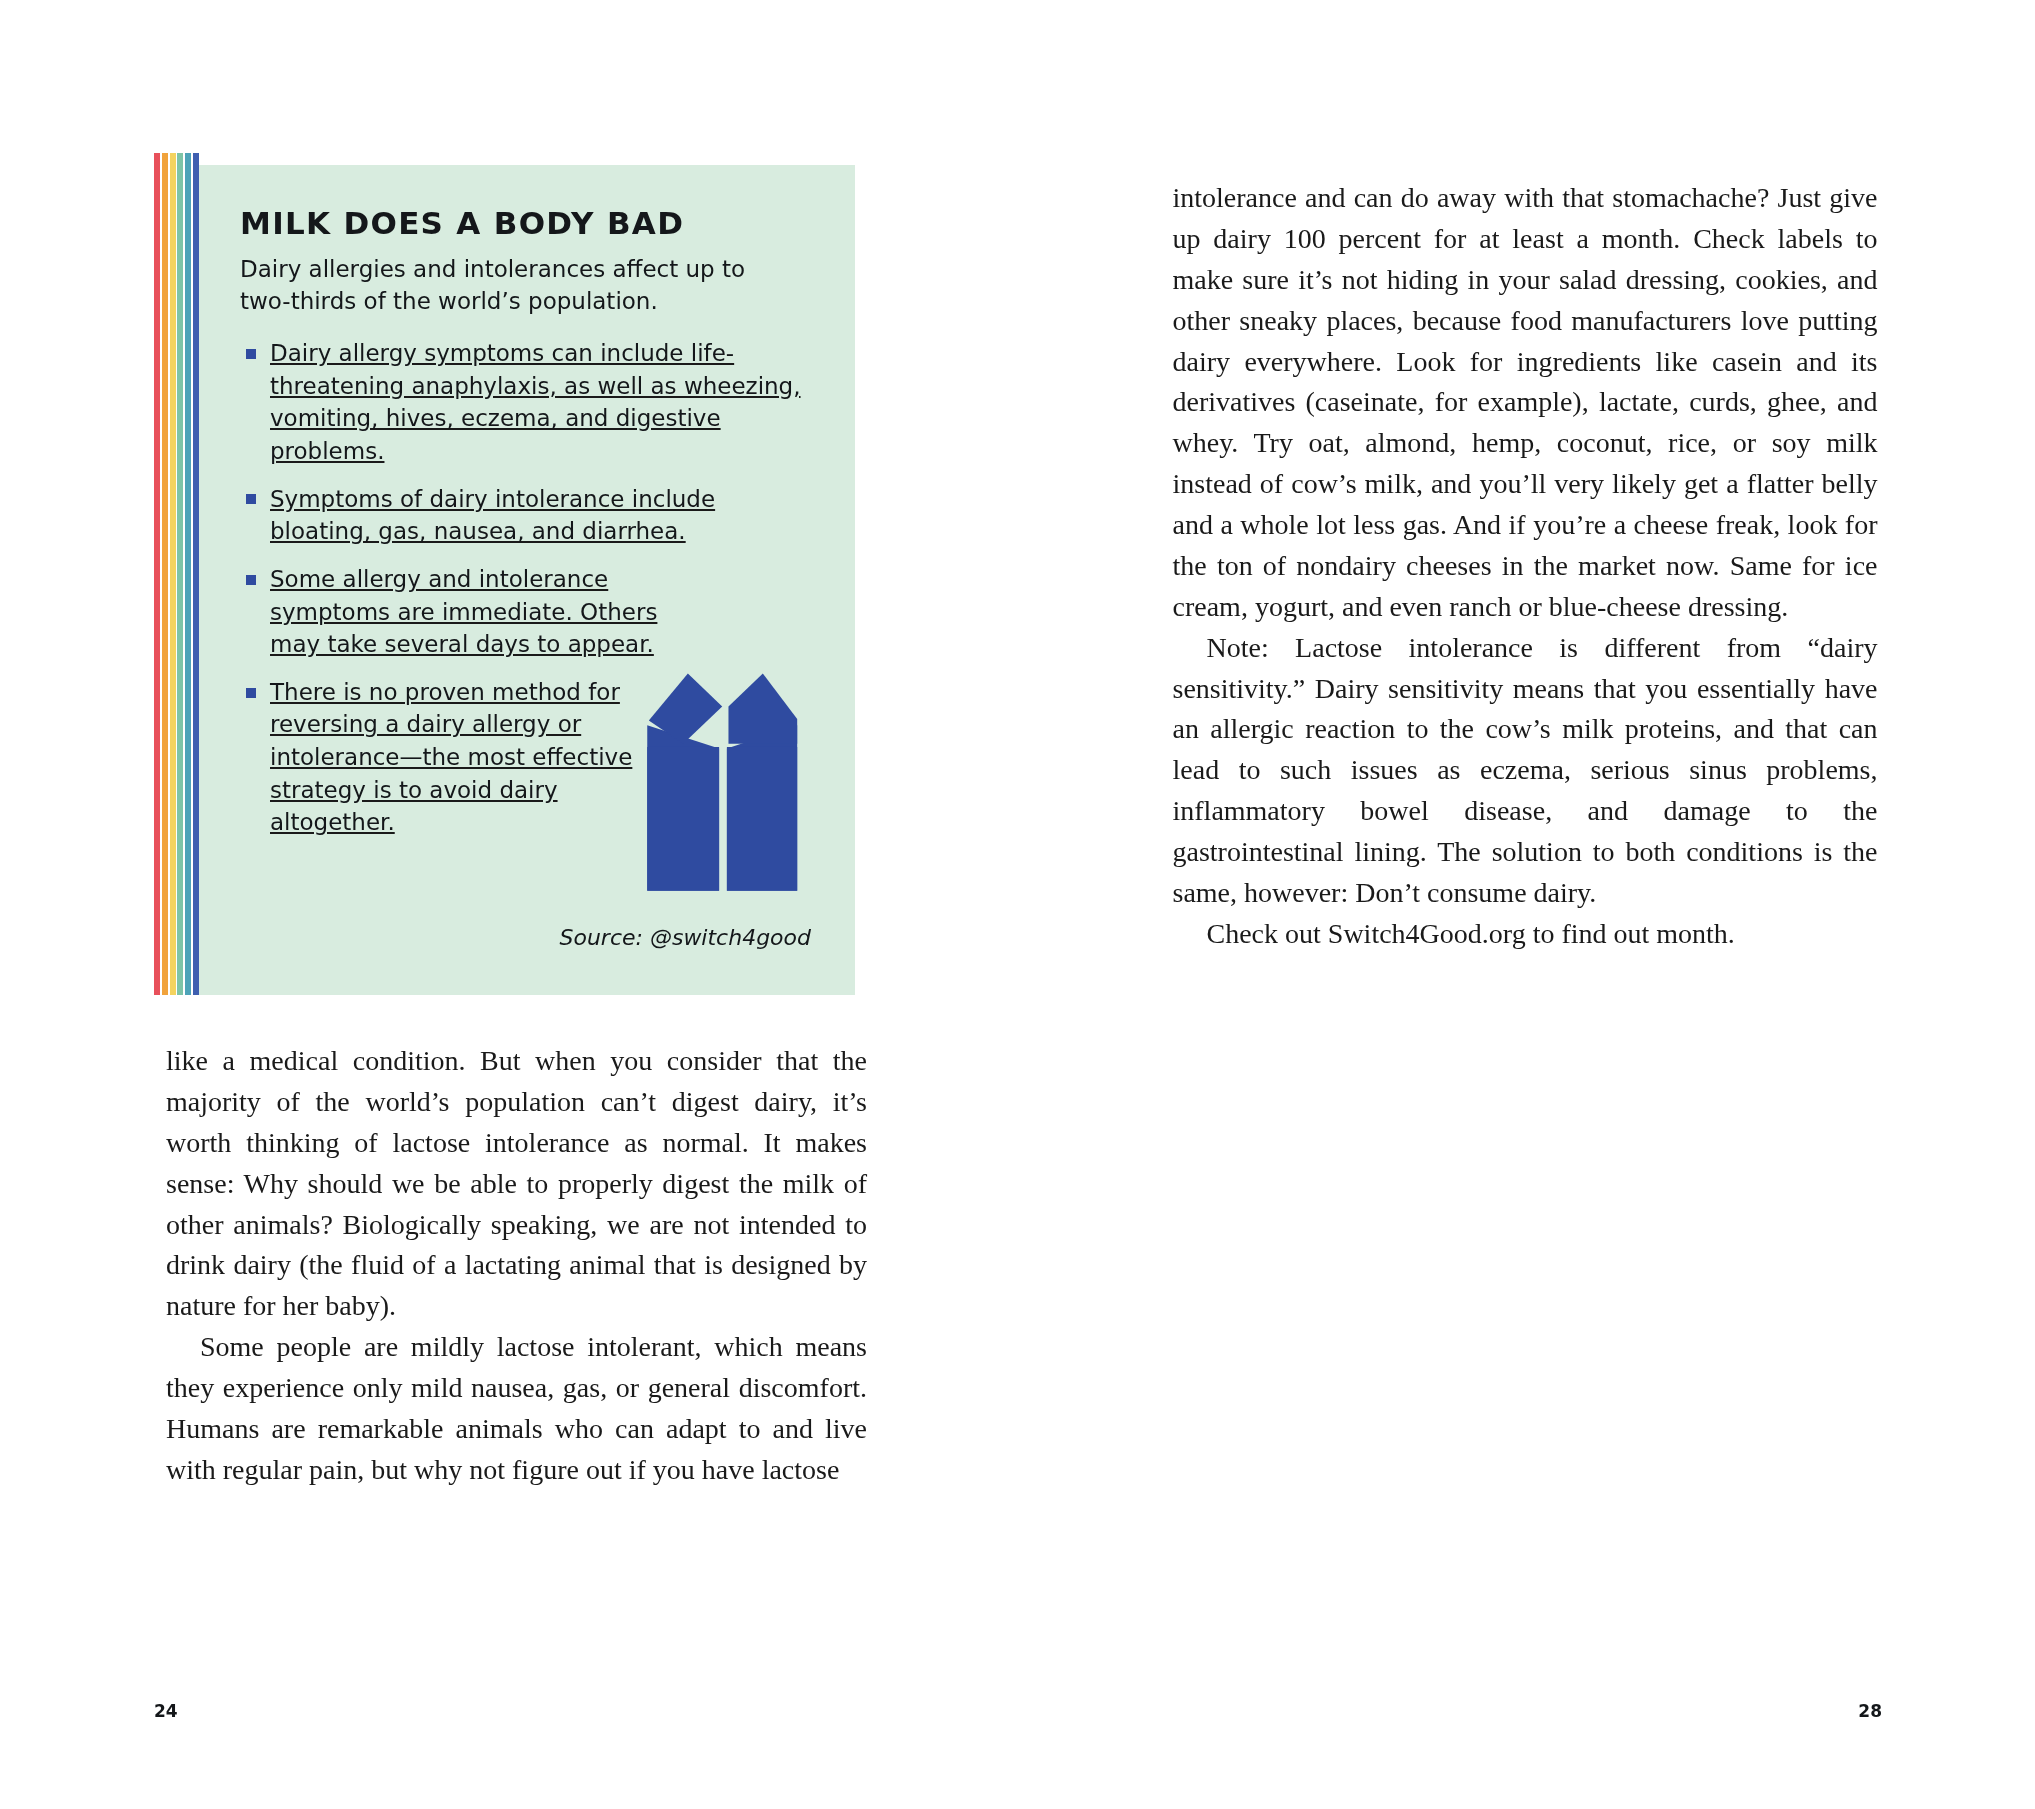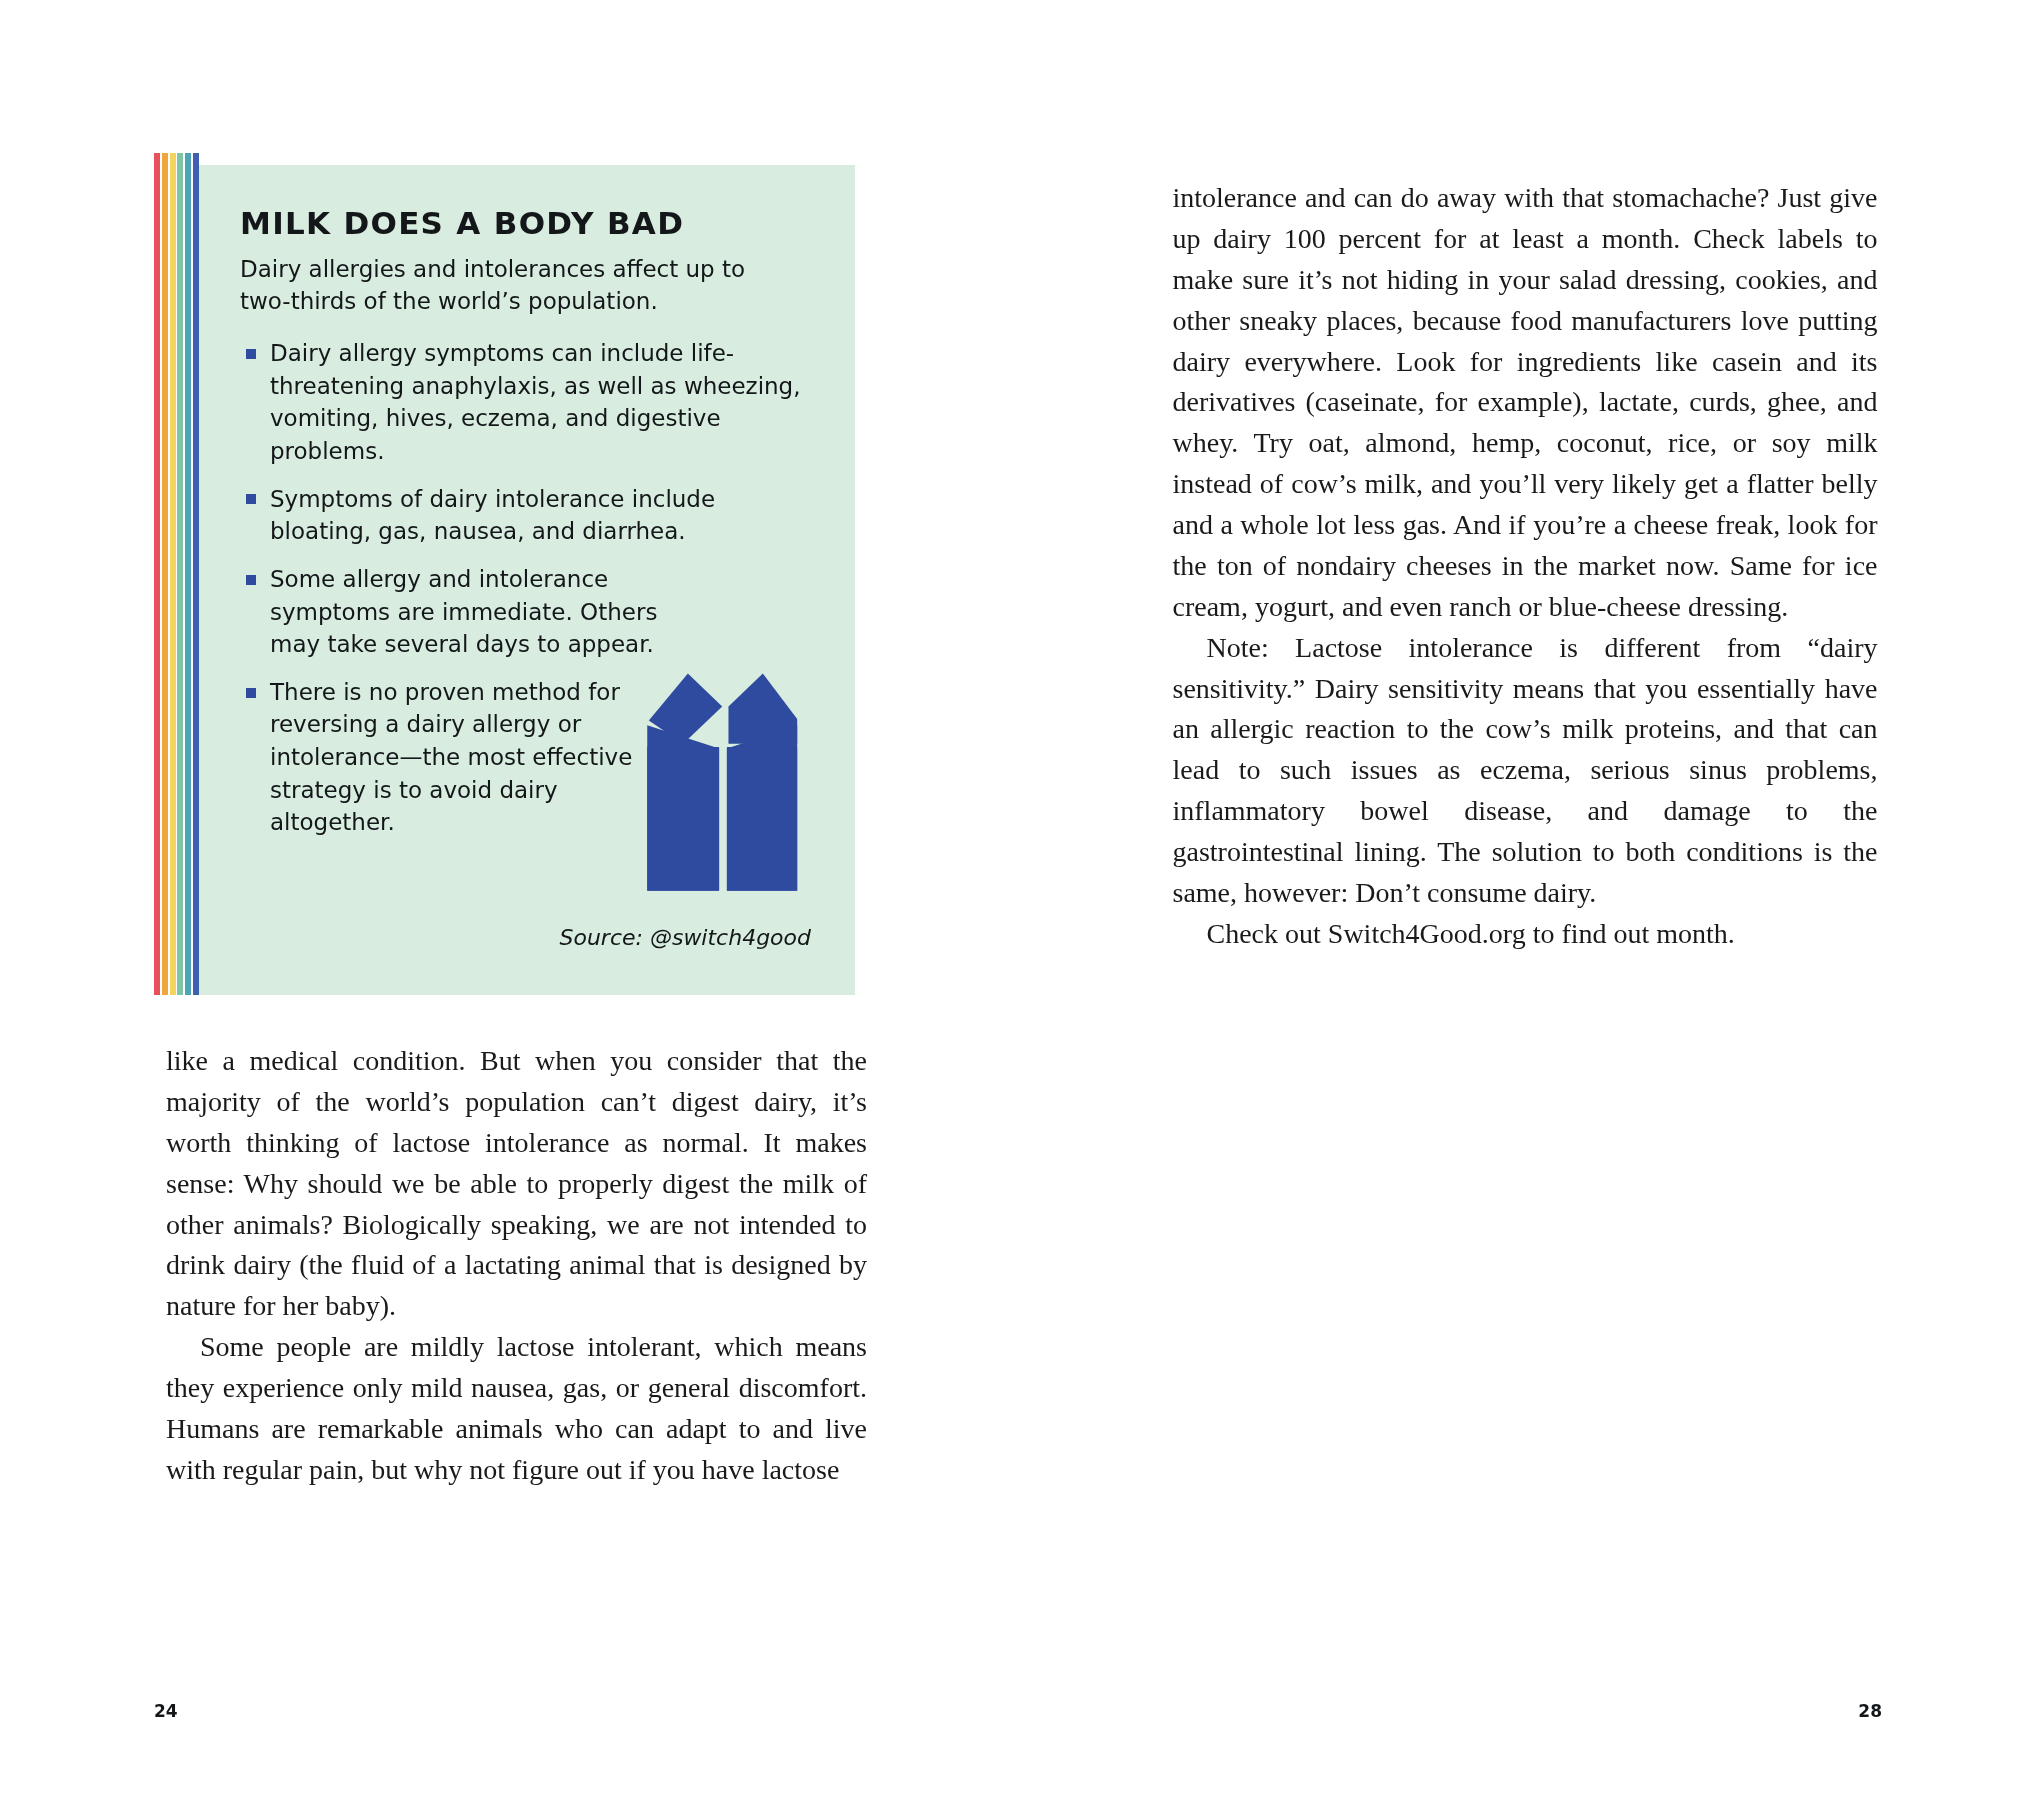--- a/index.html
+++ b/index.html
@@ -80,20 +80,21 @@
     line-height: 1.42;
     color: #14171a;
     margin: 0 0 19px 0;
     max-width: 548px;
   }
 
   ul.sidebar-list {
     list-style: none;
     margin: 0;
     padding: 0;
+    text-decoration: underline;
   }
   ul.sidebar-list li {
     position: relative;
     font-family: "DejaVu Sans", sans-serif;
     font-size: 23px;
     line-height: 1.42;
     color: #14171a;
     padding-left: 30px;
     margin-bottom: 15px;
     max-width: 532px;

